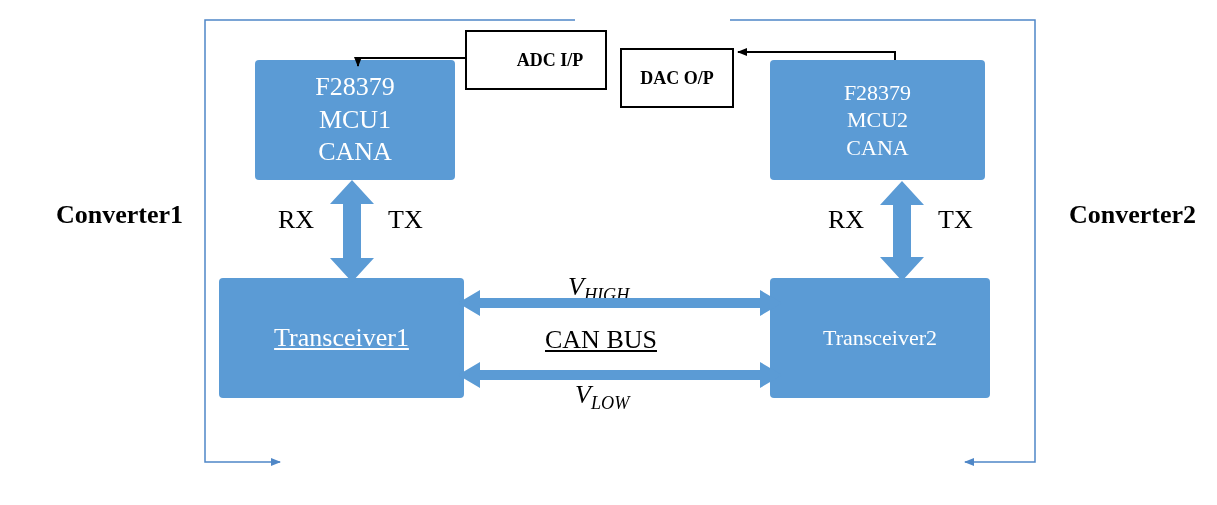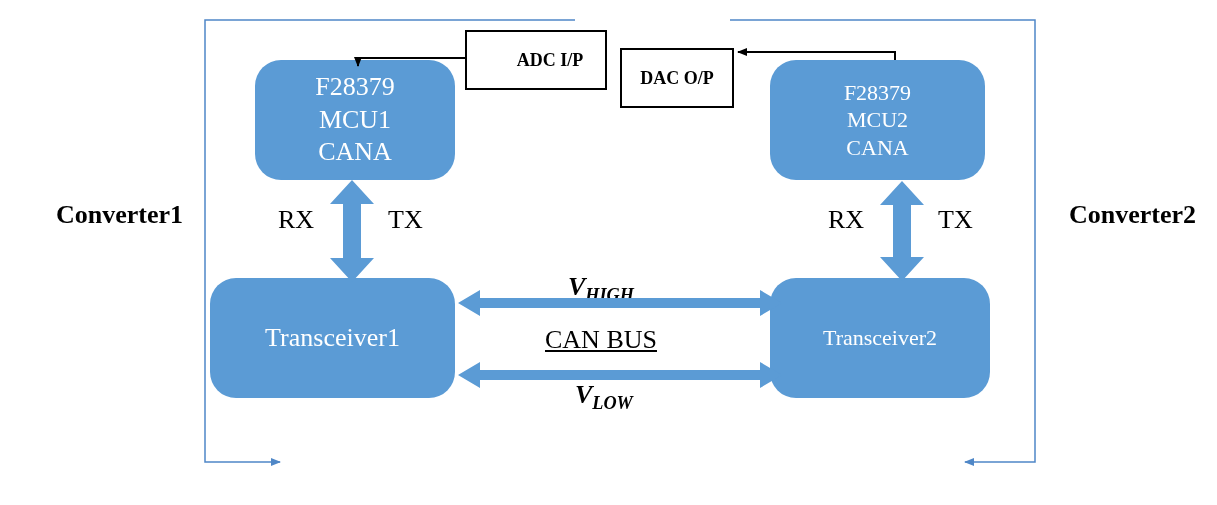--- a/index.html
+++ b/index.html
@@ -7,38 +7,38 @@
     padding: 0;
     width: 1217px;
     height: 505px;
     background: #ffffff;
     font-family: "Times New Roman", Times, serif;
     position: relative;
   }
   .block {
     position: absolute;
     background: #5b9bd5;
-    border-radius: 26px;
+    border-radius: 4px;
     color: #ffffff;
     display: flex;
     flex-direction: column;
     justify-content: center;
     align-items: center;
     font-size: 26px;
     line-height: 1.25;
     text-align: center;
   }
   .block.small-text { font-size: 22px; }
   .label {
     position: absolute;
     color: #000;
     font-size: 26px;
   }
   .label.bold { font-weight: bold; }
-  .label.italic { font-style: italic; font-weight: bold; }
+  .label.italic { font-style: italic; }
   .sub { font-size: 0.7em; vertical-align: sub; font-style: italic; }
   .io-box {
     position: absolute;
     border: 2px solid #000;
     background: #fff;
     color: #000;
     font-family: "Times New Roman", serif;
     font-weight: bold;
     font-size: 18px;
     display: flex;
@@ -72,21 +72,21 @@
 </div>
 
 <div class="io-box" style="left:465px; top:30px; width:110px; height:56px;padding-left:28px;">ADC I/P</div>
 <div class="io-box" style="left:620px; top:48px; width:110px; height:56px;">DAC O/P</div>
 
 <div class="label" style="left:278px; top:205px;">RX</div>
 <div class="label" style="left:388px; top:205px;">TX</div>
 <div class="label" style="left:828px; top:205px;">RX</div>
 <div class="label" style="left:938px; top:205px;">TX</div>
 
-<div class="block" style="left:210px; top:278px; width:245px; height:120px;">
+<div class="block" style="left:219px; top:278px; width:245px; height:120px;text-decoration:underline;">
   <span>Transceiver1</span>
 </div>
 
 <div class="block small-text" style="left:770px; top:278px; width:220px; height:120px;">
   <span>Transceiver2</span>
 </div>
 
 <div class="label italic" style="left:568px; top:272px;">
   <span>V</span><span class="sub">HIGH</span>
 </div>

